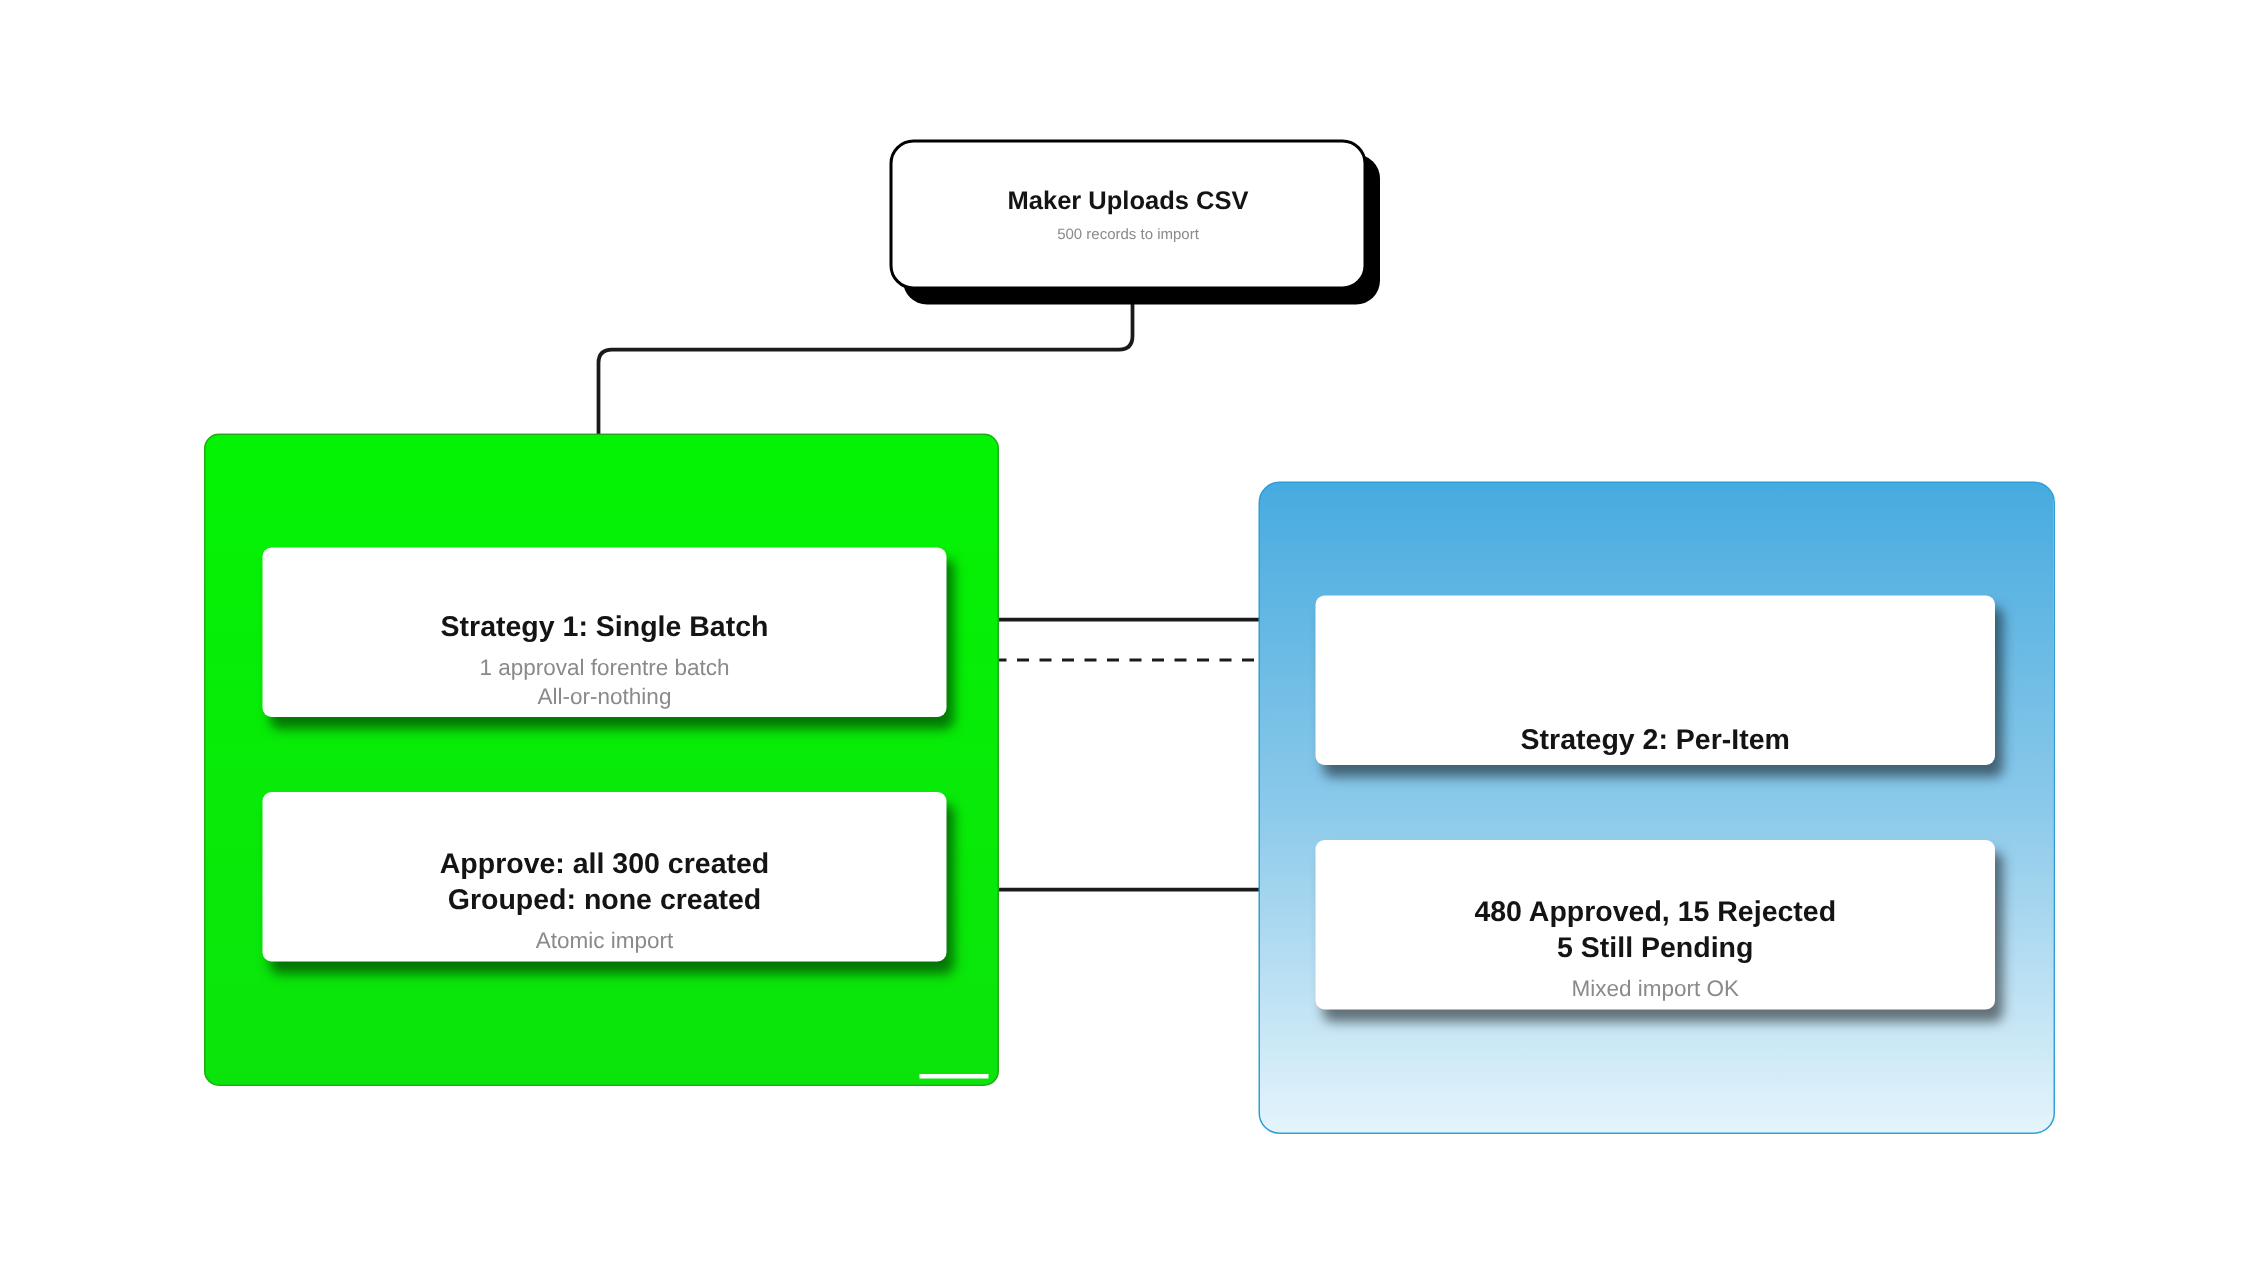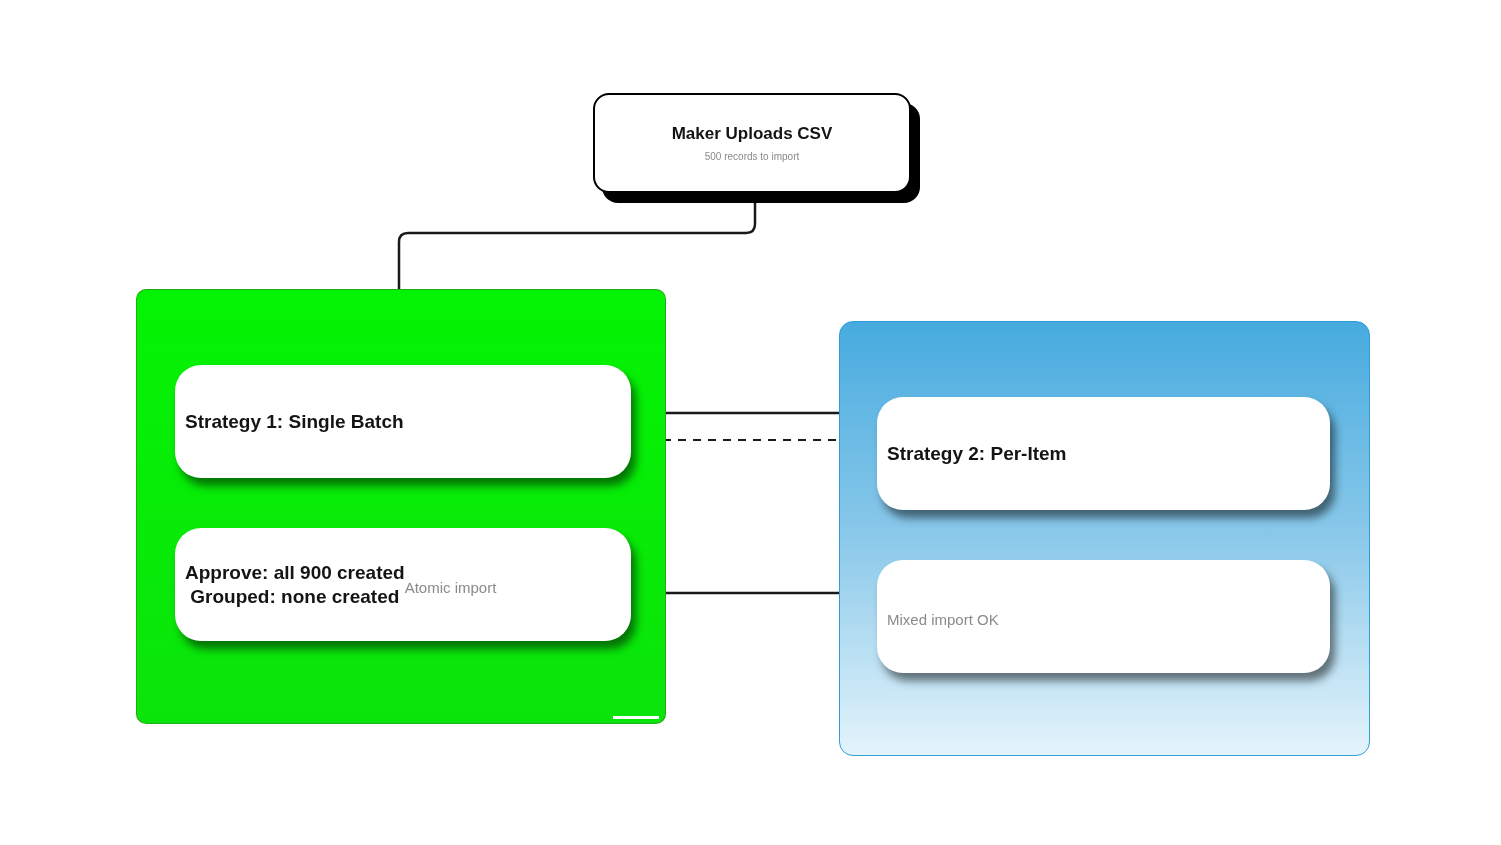--- a/index.html
+++ b/index.html
@@ -66,25 +66,26 @@
     width: 529px;
     background: linear-gradient(180deg, #47ABDF 0%, #8BC9EA 50%, #E4F4FB 100%);
     border: 1.5px solid #2D9ED8;
     border-radius: 14px;
     margin-top: 32px;
   }
   
   .card {
     position: absolute;
     background: #ffffff;
-    border-radius: 26px;
+    border-radius: 6px;
     box-shadow: 5px 8px 8px rgba(0, 0, 0, 0.5);
     display: flex;
+    flex-direction: column;
     align-items: center;
-    justify-content: flex-start;
+    justify-content: flex-end;
     text-align: center;
     padding: 4px 10px;
     box-sizing: border-box;
     z-index: 2;
   }
   .card-g { left: 38px; width: 456px; height: 113px; }
   .card-b { left: 37px; width: 453px; height: 113px; }
   .card-top { top: 75px; }
   .card-bottom { top: 238px; }
   .card-title {
@@ -130,37 +131,45 @@
   </svg>
 
   <div class="root-node">
     <div class="root-title">Maker Uploads CSV</div>
     <div class="root-sub">500 records to import</div>
   </div>
 
   <div class="panel panel-green">
     <div class="card card-g card-top">
       <div class="card-title">Strategy 1: Single Batch</div>
+      <div class="card-sub">
+        <div>1 approval forentre batch</div>
+        <div>All-or-nothing</div>
+      </div>
     </div>
     <div class="card card-g card-bottom">
       <div class="card-title">
-        <div>Approve: all 900 created</div>
+        <div>Approve: all 300 created</div>
         <div>Grouped: none created</div>
       </div>
       <div class="card-sub">
         <div>Atomic import</div>
       </div>
     </div>
     <div class="artifact-sliver"></div>
   </div>
 
   <div class="panel panel-blue">
     <div class="card card-b card-top">
       <div class="card-title">Strategy 2: Per-Item</div>
     </div>
     <div class="card card-b card-bottom">
+      <div class="card-title">
+        <div>480 Approved, 15 Rejected</div>
+        <div>5 Still Pending</div>
+      </div>
       <div class="card-sub">
         <div>Mixed import OK</div>
       </div>
     </div>
   </div>
 
 </div>
 
 </body></html>

